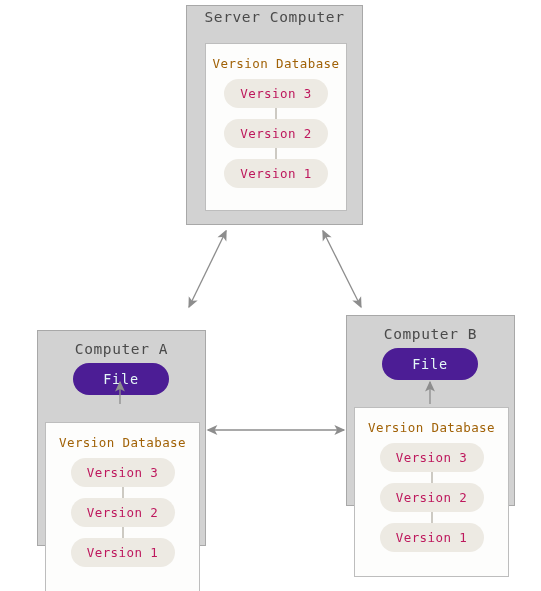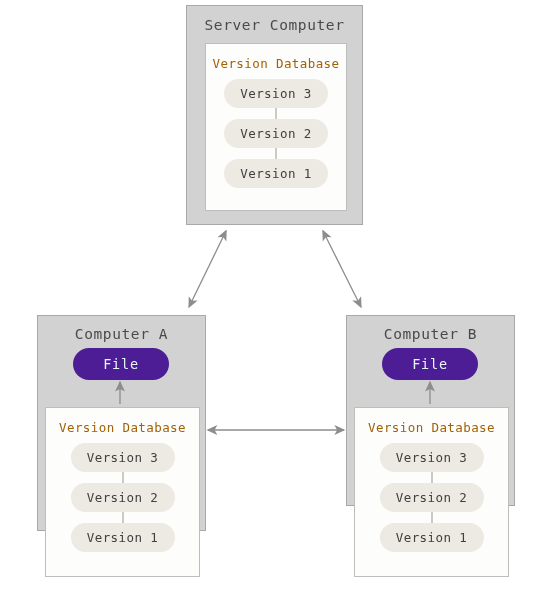--- a/index.html
+++ b/index.html
@@ -46,25 +46,25 @@
     letter-spacing: 0.6px;
     white-space: nowrap;
   }
 
   #server-computer {
     left: 186px;
     top: 5px;
     width: 177px;
     height: 220px;
   }
-  #server-computer .machine-title { margin-top: 11px; }
+  #server-computer .machine-title { margin-top: 3px; }
 
   #computer-a {
     left: 37px;
-    top: 315px;
+    top: 330px;
     width: 169px;
     height: 216px;
   }
   #computer-b {
     left: 346px;
     top: 315px;
     width: 169px;
     height: 191px;
   }
   #computer-a .machine-title,
@@ -120,21 +120,21 @@
     margin-top: 8px;
     display: flex;
     flex-direction: column;
     align-items: center;
   }
   .version-pill {
     width: 104px;
     height: 29px;
     border-radius: 15px;
     background: #edeae3;
-    color: #404040;
+    color: #be185d;
     font-size: 12.5px;
     letter-spacing: 0.4px;
     display: flex;
     align-items: center;
     justify-content: center;
     white-space: nowrap;
   }
   .version-link {
     width: 2px;
     height: 11px;

